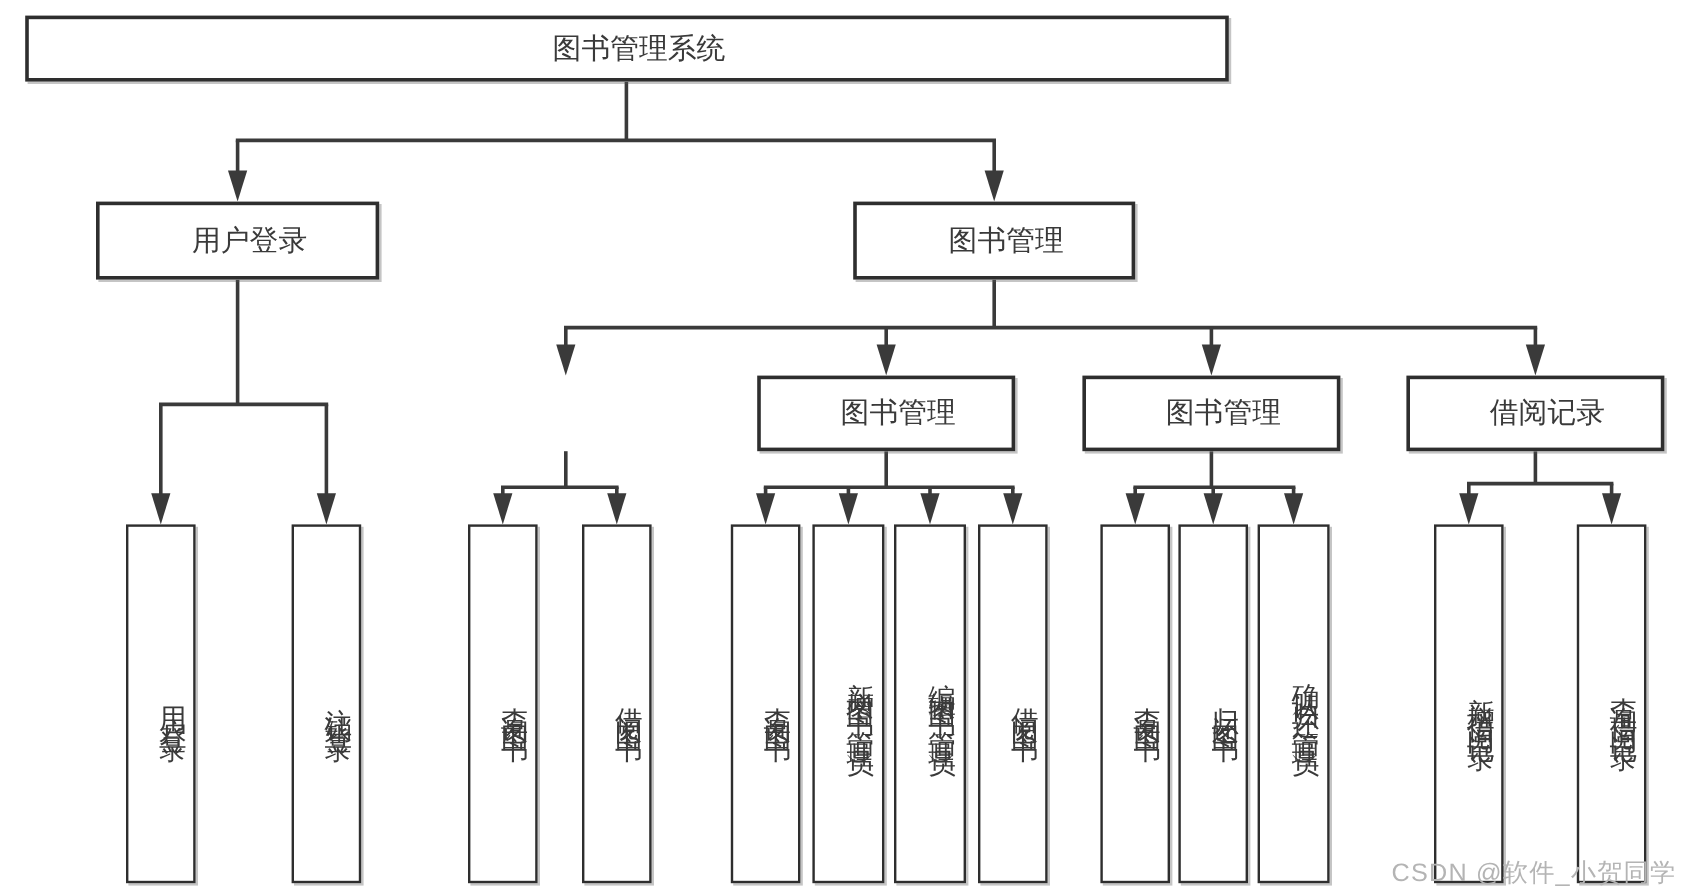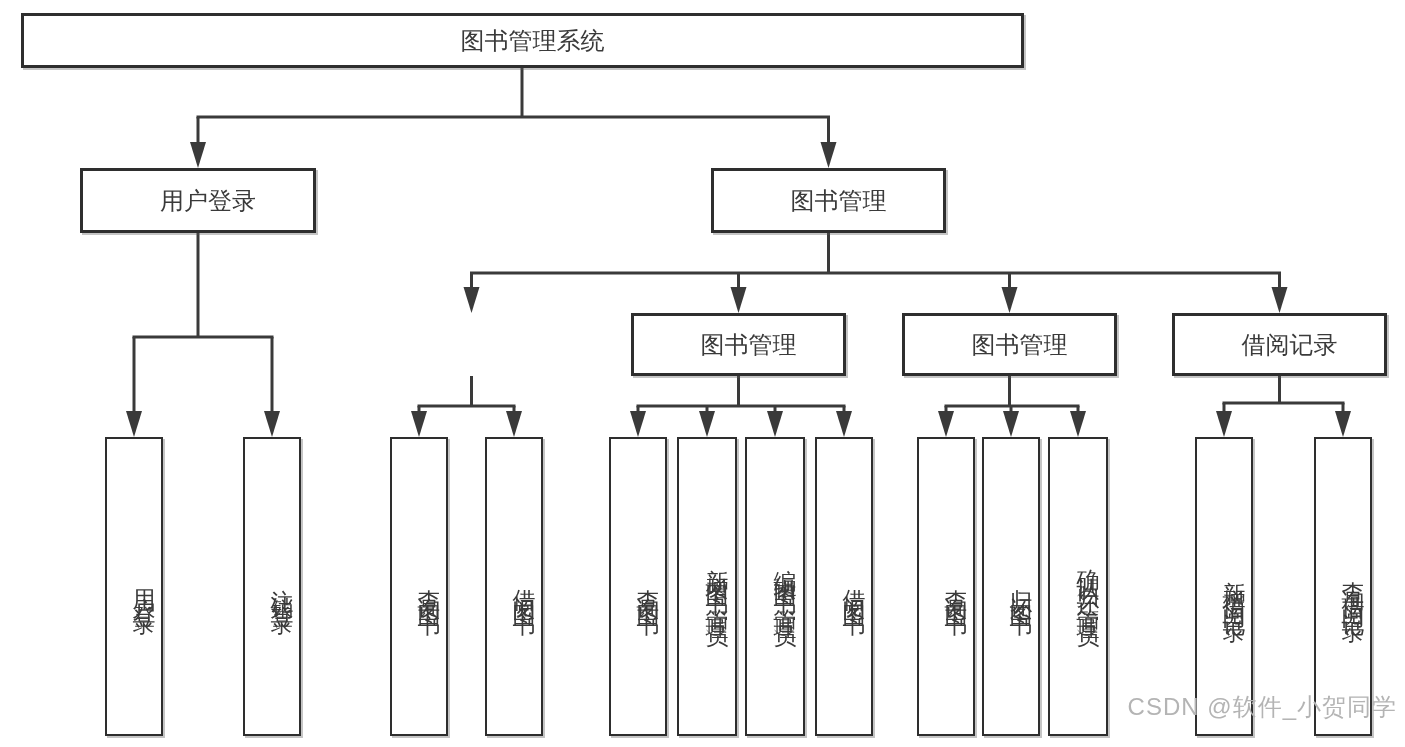--- a/index.html
+++ b/index.html
@@ -33,22 +33,22 @@
   }
   .node .lbl{line-height:1;}
   .leaf{border-width:2.5px;font-size:23px;}
   .leaf .lbl{
     writing-mode:vertical-rl;
     text-orientation:mixed;
     letter-spacing:8px;
     line-height:1;
   }
   .watermark{
-    position:absolute;right:8px;bottom:24px;
-    font-size:24px;color:var(--wm);
+    position:absolute;right:8px;bottom:6px;
+    font-size:21px;color:var(--wm);
     letter-spacing:1px;
   }
 </style>
 </head>
 <body>
 
 <div class="canvas">
 
   <svg class="wires" viewBox="0 0 1405 747" xmlns="http://www.w3.org/2000/svg">
 

